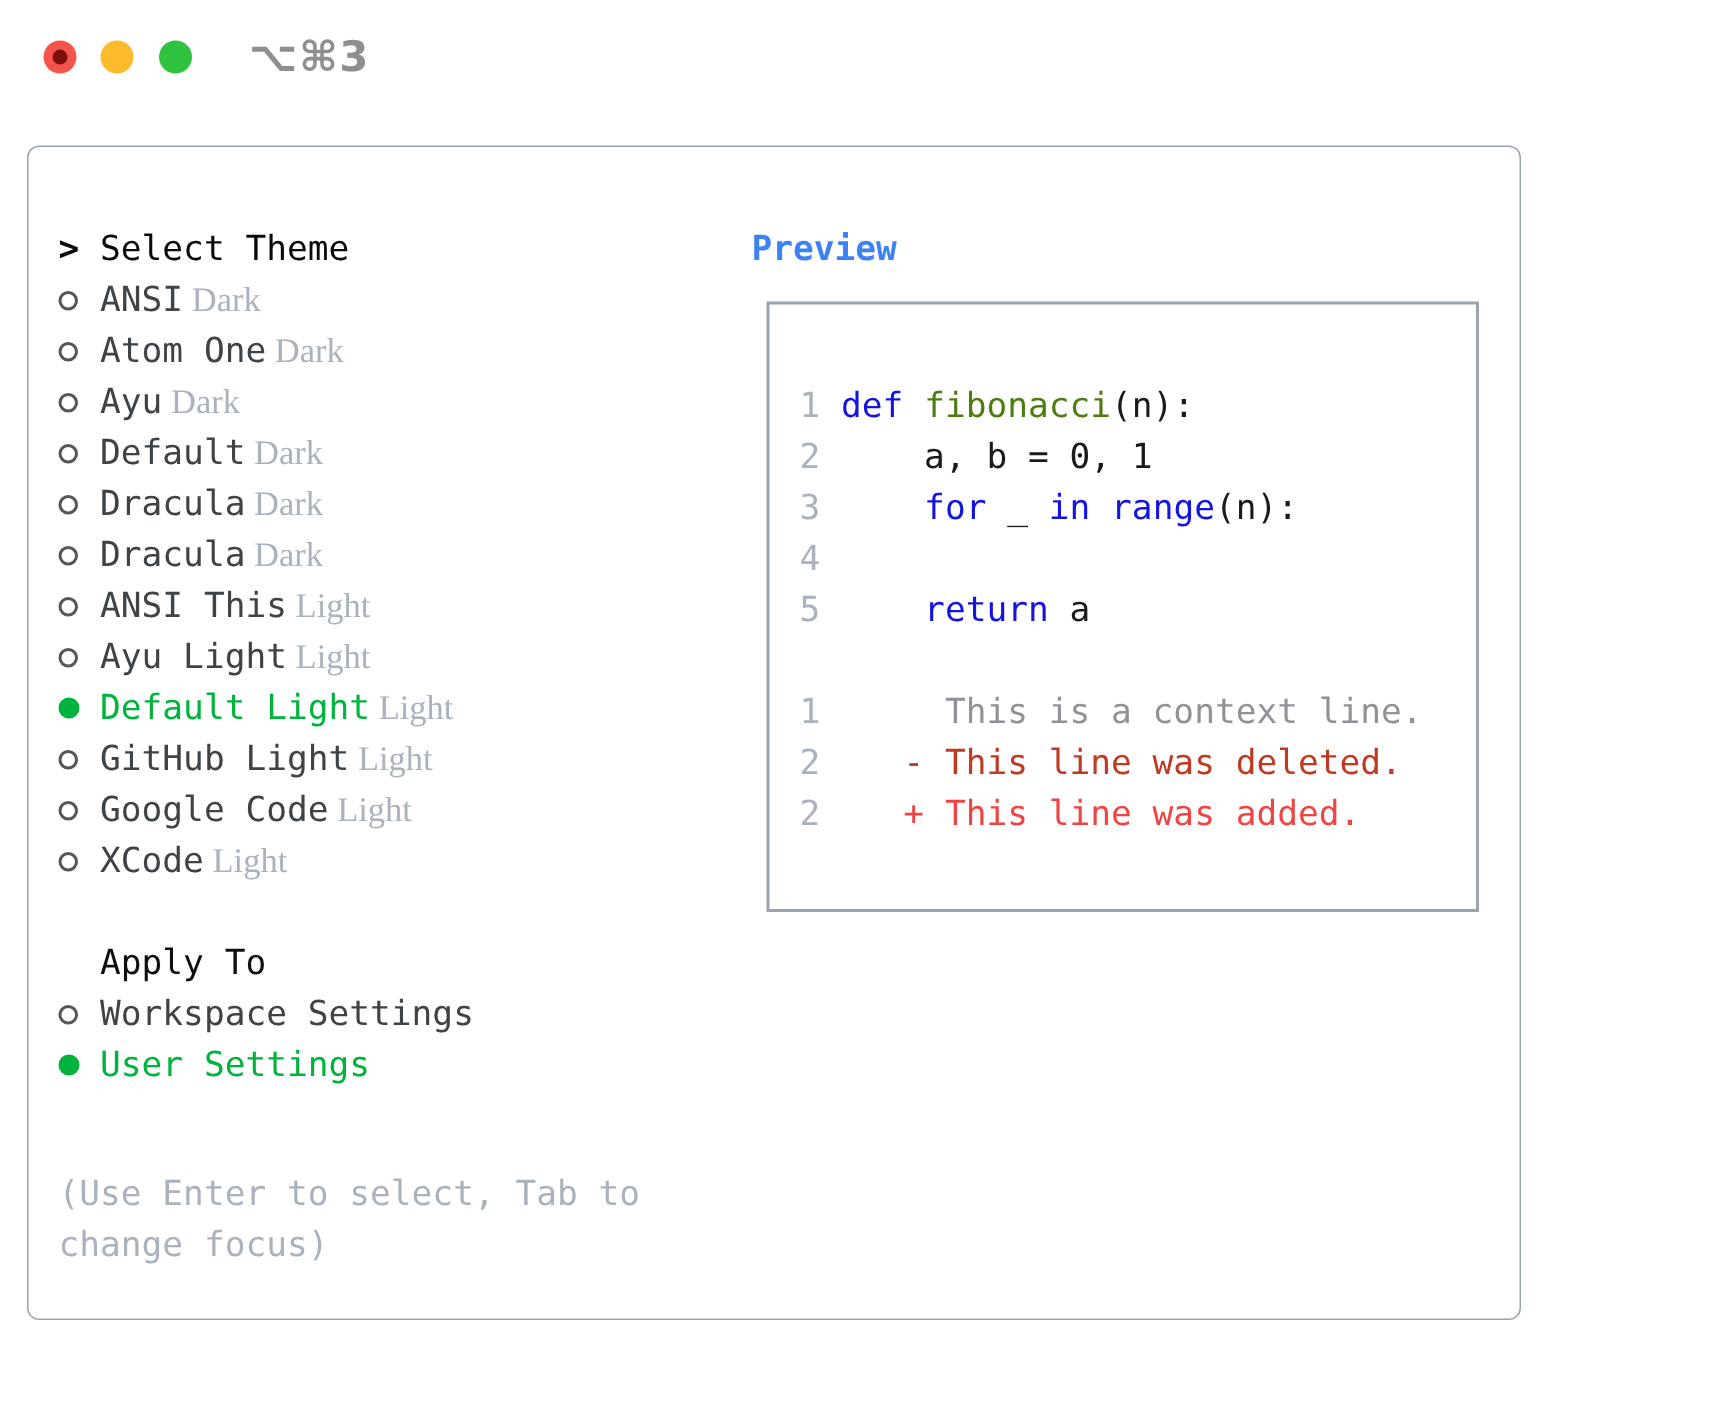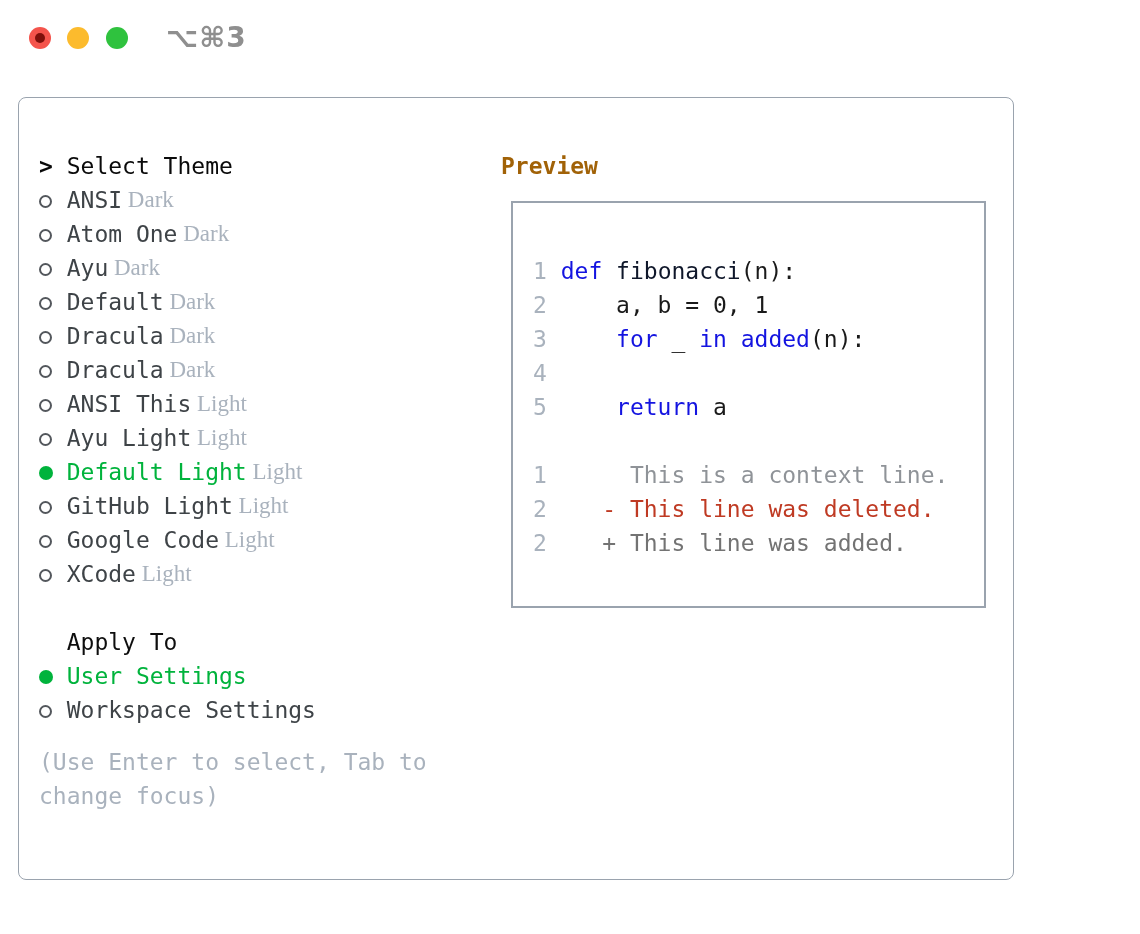--- a/index.html
+++ b/index.html
@@ -38,41 +38,41 @@
     border:2px solid #53575c; border-radius:50%; background:transparent;
   }
   .radio.sel { width:14px; height:14px; border:none; background:#00b33c; }
   .heading { font-weight:normal; color:#0a0a0a; }
   .apply-heading { color:#0e0e0e; }
   .item-name { color:#3e4347; }
   .item.selected .item-name { color:#00b33c; }
   .variant { color:#a9b2bd;font-family:Liberation Serif, serif; }
   .apply-block { margin-top:34px; }
   .help {
-    margin-top:18px; color:#a9b2bd; white-space:normal;
+    margin-top:52px; color:#a9b2bd; white-space:normal;
     width:410px; font-size:23px; line-height:34px;
   }
   
   .preview-heading {
     position:absolute; left:482px; top:51px;
-    font-size:23px; line-height:34px; font-weight:bold; color:#a16207;
+    font-size:23px; line-height:34px; font-weight:bold; color:#3b82f6;
   }
   .preview-box {
     position:absolute; left:492px; top:103px; width:475px; height:407px;
     border:2px solid #9aa3ae; background:#fff;
     padding:51px 0 0 20px; font-size:23px; line-height:34px;
   }
   .line { display:flex; white-space:pre; height:34px; }
   .ln { display:inline-block; width:1ch; margin-right:1ch; color:#a9b2bd; flex:none; }
   .tok-plain    { color:#1a1a1a; }
   .tok-keyword  { color:#1414e0; }
-  .tok-function { color:#0f172a; }
+  .tok-function { color:#4d7c0f; }
   .tok-context  { color:#8f9398; }
   .tok-deleted  { color:#bf3a23; }
-  .tok-added    { color:#737373; }
+  .tok-added    { color:#ef4444; }
 </style>
 </head>
 <body>
 
 <div class="titlebar">
   <button class="tl tl-close"></button>
   <button class="tl tl-min"></button>
   <button class="tl tl-max"></button>
   <div class="win-title">⌥⌘3</div>
 </div>
@@ -96,33 +96,33 @@
         <div class="row item"><span class="gutter"><span class="radio"></span></span><span class="item-name">GitHub Light</span><span class="variant"> Light</span></div>
         <div class="row item"><span class="gutter"><span class="radio"></span></span><span class="item-name">Google Code</span><span class="variant"> Light</span></div>
         <div class="row item"><span class="gutter"><span class="radio"></span></span><span class="item-name">XCode</span><span class="variant"> Light</span></div>
       </div>
 
     <div class="apply-block">
       <div class="row">
         <span class="gutter"></span><span class="apply-heading">Apply To</span>
       </div>
       <div id="apply-options">
+          <div class="row item"><span class="gutter"><span class="radio"></span></span><span class="item-name">Workspace Settings</span></div>
           <div class="row item selected"><span class="gutter"><span class="radio sel"></span></span><span class="item-name">User Settings</span></div>
-          <div class="row item"><span class="gutter"><span class="radio"></span></span><span class="item-name">Workspace Settings</span></div>
         </div>
     </div>
 
     <div class="help">(Use Enter to select, Tab to change focus)</div>
   </div>
 
   <div class="preview-heading">Preview</div>
   <div class="preview-box" id="preview-box">
       <div class="line"><span class="ln">1</span><span class="tok-keyword">def</span><span class="tok-plain"> </span><span class="tok-function">fibonacci</span><span class="tok-plain">(n):</span></div>
       <div class="line"><span class="ln">2</span><span class="tok-plain">    a, b = 0, 1</span></div>
-      <div class="line"><span class="ln">3</span><span class="tok-plain">    </span><span class="tok-keyword">for</span><span class="tok-plain"> _ </span><span class="tok-keyword">in</span><span class="tok-plain"> </span><span class="tok-keyword">added</span><span class="tok-plain">(n):</span></div>
+      <div class="line"><span class="ln">3</span><span class="tok-plain">    </span><span class="tok-keyword">for</span><span class="tok-plain"> _ </span><span class="tok-keyword">in</span><span class="tok-plain"> </span><span class="tok-keyword">range</span><span class="tok-plain">(n):</span></div>
       <div class="line"><span class="ln">4</span></div>
       <div class="line"><span class="ln">5</span><span class="tok-plain">    </span><span class="tok-keyword">return</span><span class="tok-plain"> a</span></div>
       <div class="line"><span class="ln"></span></div>
       <div class="line"><span class="ln">1</span><span class="tok-context">     This is a context line.</span></div>
       <div class="line"><span class="ln">2</span><span class="tok-deleted">   - This line was deleted.</span></div>
       <div class="line"><span class="ln">2</span><span class="tok-added">   + This line was added.</span></div>
     </div>
 </div>
 
 </body></html>

